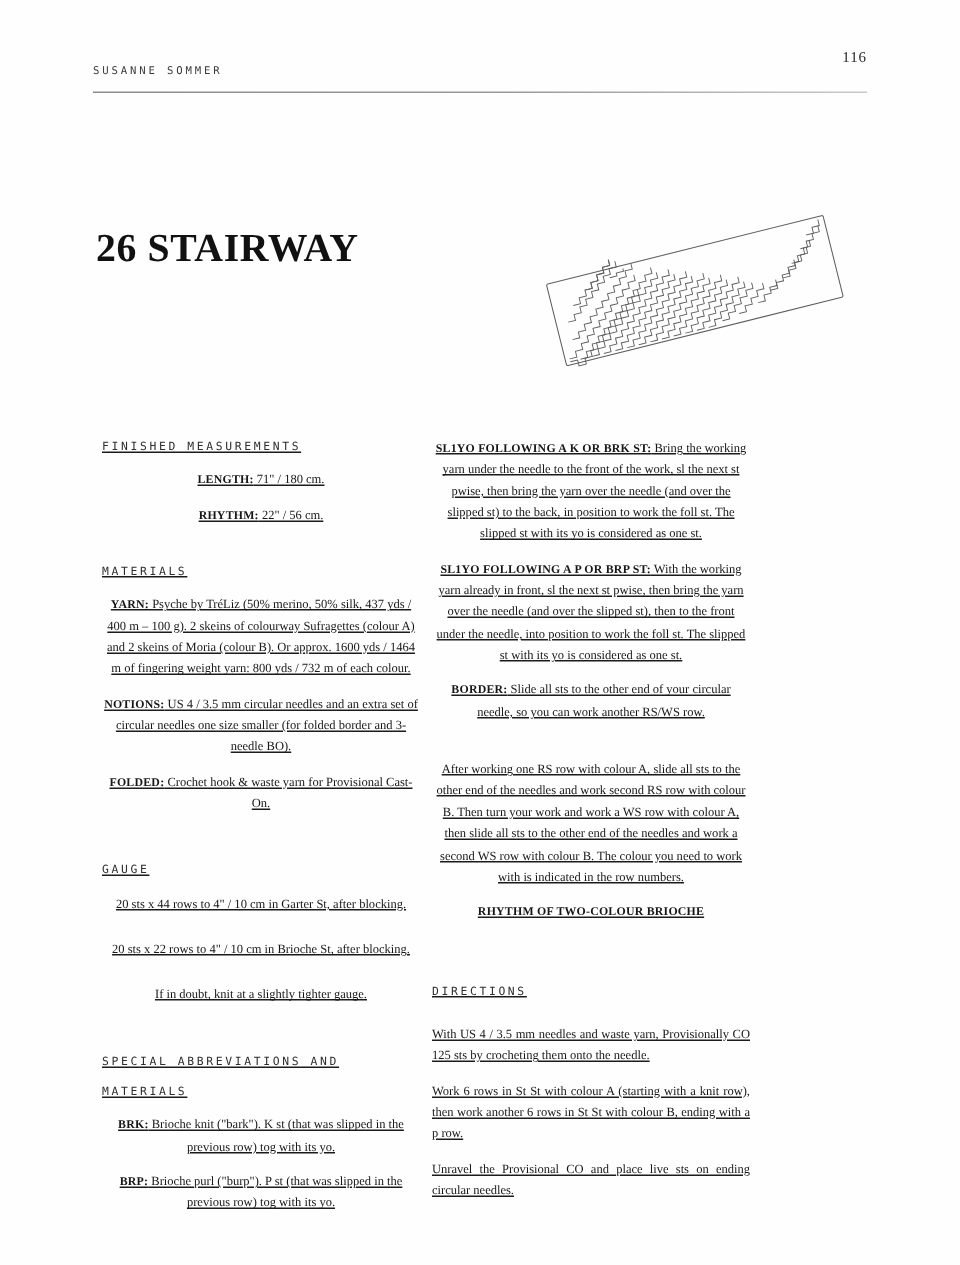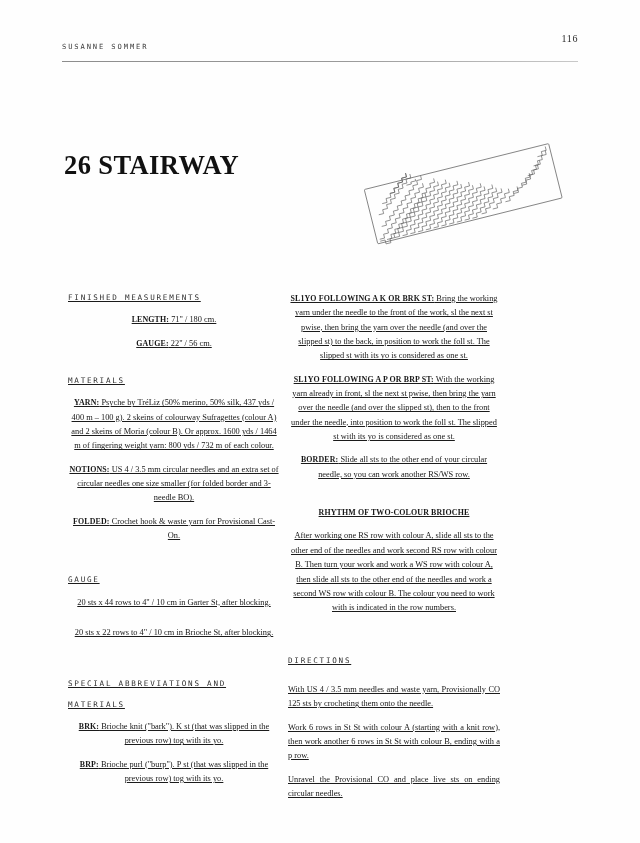--- a/index.html
+++ b/index.html
@@ -172,55 +172,56 @@
           <path d="M58 44 h5 v-2 h5 v-2"></path>
         </g>
       </g>
     </svg>
   </div>
 
   <div class="col col-left">
 
     <div class="section-heading">FINISHED MEASUREMENTS</div>
     <p class="para"><span class="term-caps">LENGTH:</span><span> 71" / 180 cm.</span></p>
-    <p class="para"><span class="term-caps">GAUGE:</span><span> 22" / 56 cm.</span></p>
+    <p class="para"><span class="term-caps">RHYTHM:</span><span> 22" / 56 cm.</span></p>
 
     <div class="gap-md"></div>
 
     <div class="section-heading">MATERIALS</div>
     <p class="para"><span class="term-caps">YARN:</span><span> Psyche by TréLiz (50% merino, 50% silk, 437 yds / 400 m – 100 g). 2 skeins of colourway Sufragettes (colour A) and 2 skeins of Moria (colour B). Or approx. 1600 yds / 1464 m of fingering weight yarn: 800 yds / 732 m of each colour.</span></p>
     <p class="para"><span class="term-caps">NOTIONS:</span><span> US 4 / 3.5 mm circular needles and an extra set of circular needles one size smaller (for folded border and 3-needle BO).</span></p>
     <p class="para"><span class="term-caps">FOLDED:</span><span> Crochet hook &amp; waste yarn for Provisional Cast-On.</span></p>
 
     <div class="gap-lg"></div>
 
     <div class="section-heading">GAUGE</div>
     <p class="para">20 sts x 44 rows to 4" / 10 cm in Garter St, after blocking.</p>
     <div class="gap-sm"></div>
     <p class="para">20 sts x 22 rows to 4" / 10 cm in Brioche St, after blocking.</p>
     <div class="gap-sm"></div>
+    <p class="para">If in doubt, knit at a slightly tighter gauge.</p>
 
     <div class="gap-lg"></div>
 
     <div class="section-heading tight">SPECIAL ABBREVIATIONS AND</div>
     <div class="section-heading">MATERIALS</div>
     <p class="para"><span class="term-caps">BRK:</span><span> Brioche knit ("bark"). K st (that was slipped in the previous row) tog with its yo.</span></p>
     <p class="para last"><span class="term-caps">BRP:</span><span> Brioche purl ("burp"). P st (that was slipped in the previous row) tog with its yo.</span></p>
   </div>
 
   <div class="col col-right">
 
     <p class="para"><span class="term-caps">SL1YO FOLLOWING A K OR BRK ST:</span><span> Bring the working yarn under the needle to the front of the work, sl the next st pwise, then bring the yarn over the needle (and over the slipped st) to the back, in position to work the foll st. The slipped st with its yo is considered as one st.</span></p>
     <p class="para"><span class="term-caps">SL1YO FOLLOWING A P OR BRP ST:</span><span> With the working yarn already in front, sl the next st pwise, then bring the yarn over the needle (and over the slipped st), then to the front under the needle, into position to work the foll st. The slipped st with its yo is considered as one st.</span></p>
     <p class="para"><span class="term-caps">BORDER:</span><span> Slide all sts to the other end of your circular needle, so you can work another RS/WS row.</span></p>
 
     <div class="gap-md"></div>
 
+    <p class="para">After working one RS row with colour A, slide all sts to the other end of the needles and work second RS row with colour B. Then turn your work and work a WS row with colour A, then slide all sts to the other end of the needles and work a second WS row with colour B. The colour you need to work with is indicated in the row numbers.</p>
     <p class="para"><span class="term-caps">RHYTHM OF TWO-COLOUR BRIOCHE</span></p>
-    <p class="para">After working one RS row with colour A, slide all sts to the other end of the needles and work second RS row with colour B. Then turn your work and work a WS row with colour A, then slide all sts to the other end of the needles and work a second WS row with colour B. The colour you need to work with is indicated in the row numbers.</p>
 
     <div class="gap-xl"></div>
 
     <div class="section-heading">DIRECTIONS</div>
     <div class="gap-sm"></div>
 
     <p class="para justify">With US 4 / 3.5 mm needles and waste yarn, Provisionally CO 125 sts by crocheting them onto the needle.</p>
     <p class="para justify">Work 6 rows in St St with colour A (starting with a knit row), then work another 6 rows in St St with colour B, ending with a p row.</p>
     <p class="para justify">Unravel the Provisional CO and place live sts on ending circular needles.</p>
 

